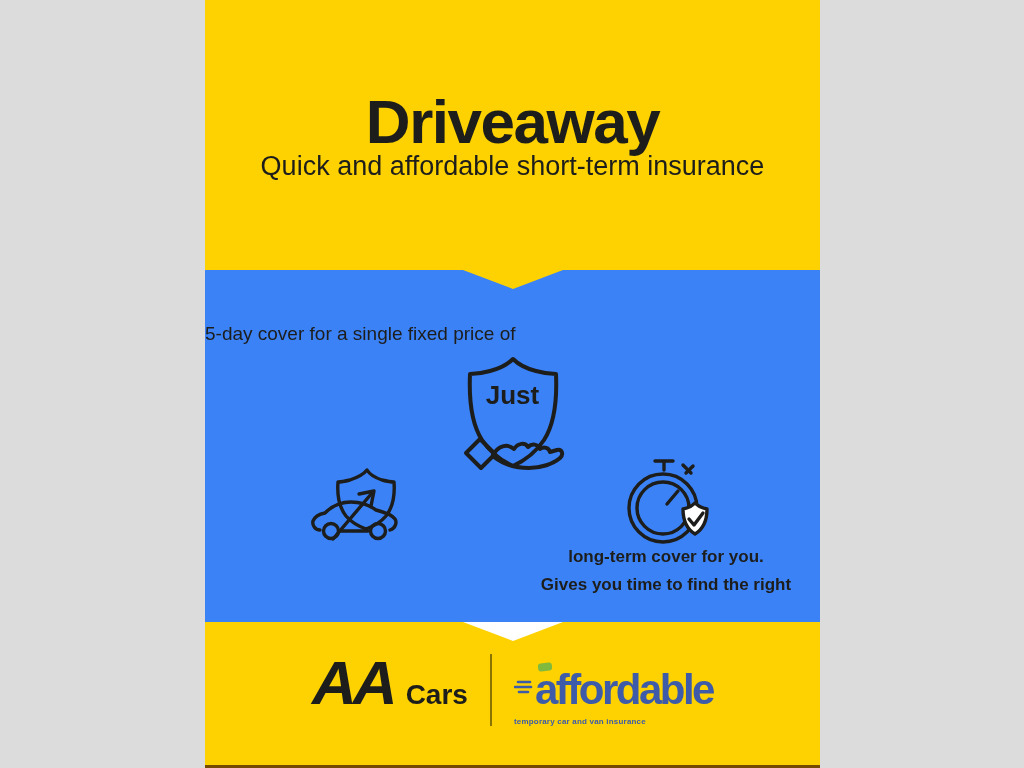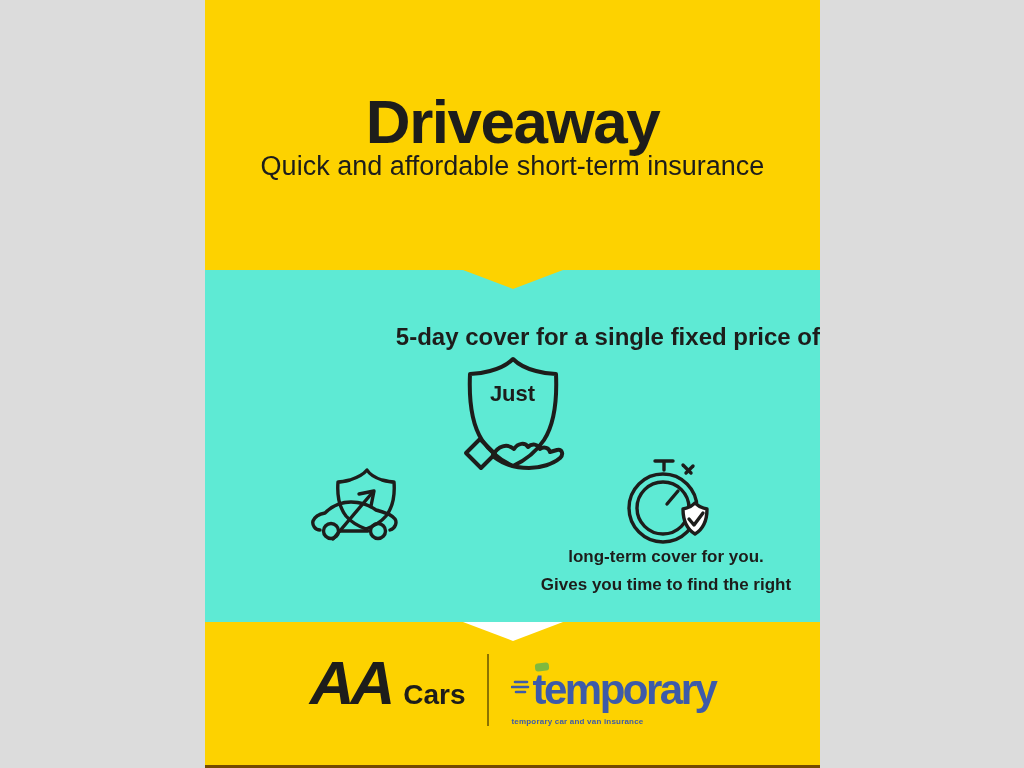--- a/index.html
+++ b/index.html
@@ -11,21 +11,21 @@
   .canvas {
     position: relative;
     width: 1024px;
     height: 768px;
     background: #dcdcdc;
   }
   .poster {
     position: absolute;
     left: 205px; top: 0;
     width: 615px; height: 768px;
-    background: #5eead4;
+    background: #3b82f6;
     overflow: hidden;
   }
   
   .header {
     position: absolute;
     left: 0; top: 0;
     width: 100%; height: 270px;
     background: #fdd200;
   }
   .header-chevron {
@@ -54,41 +54,41 @@
     text-align: center;
     font-size: 27px;
     font-weight: 400;
     color: #1d1d1b;
   }
   
   .intro {
     position: absolute;
     left: 0; top: 323px;
     width: 100%;
-    text-align: right;
-    font-size: 24px;
-    font-weight: 700;
+    text-align: left;
+    font-size: 19px;
+    font-weight: 400;
     color: #1d1d1b;
   }
   .price-badge {
     position: absolute;
     left: 50%; top: 352px;
     transform: translateX(-50%);
     width: 124px; height: 132px;
   }
   .price-badge svg { position: absolute; left: 0; top: 0; }
   .price-text {
     position: absolute;
     left: 0; top: 30px;
     width: 124px;
     text-align: center;
     color: #1d1d1b;
     line-height: 1.05;
   }
-  .price-text .prefix { display: block; font-size: 22px; font-weight: 700; }
+  .price-text .prefix { display: block; font-size: 26px; font-weight: 700; }
   .price-text .price  { display: block; font-size: 27px; font-weight: 700; }
   .feature-icon { position: absolute; }
   .feature-icon.car   { left: 103px; top: 466px; }
   .feature-icon.watch { left: 414px; top: 456px; }
   .caption {
     position: absolute;
     top: 543px;
     text-align: center;
     font-size: 17px;
     font-weight: 700;
@@ -249,21 +249,21 @@
         <span class="logo-divider"></span>
         <span class="tempcover">
           <span class="tc-line">
             <svg class="tc-motion" width="24" height="16" viewBox="0 0 24 16">
               <g stroke="#3d5ba9" stroke-width="2.6" stroke-linecap="round" fill="none">
                 <path d="M4 3 L16 3"></path>
                 <path d="M1 8 L17 8"></path>
                 <path d="M5 13 L14 13"></path>
               </g>
             </svg>
-            <span class="tc-wordmark">temporary</span>
+            <span class="tc-wordmark">affordable</span>
             <i class="tc-car"></i>
           </span>
           <span class="tc-tagline">temporary car and van insurance</span>
         </span>
       </div>
       <div class="bottom-line"></div>
     </div>
 
   </div>
 </div>

